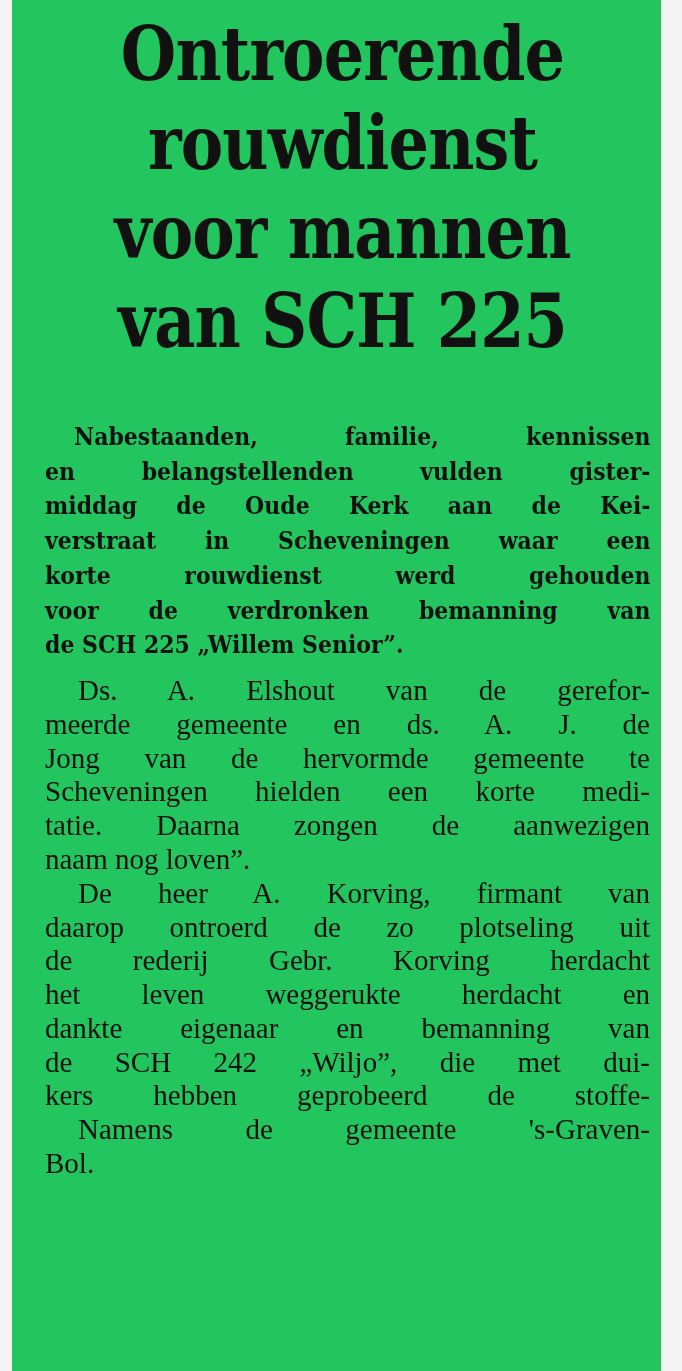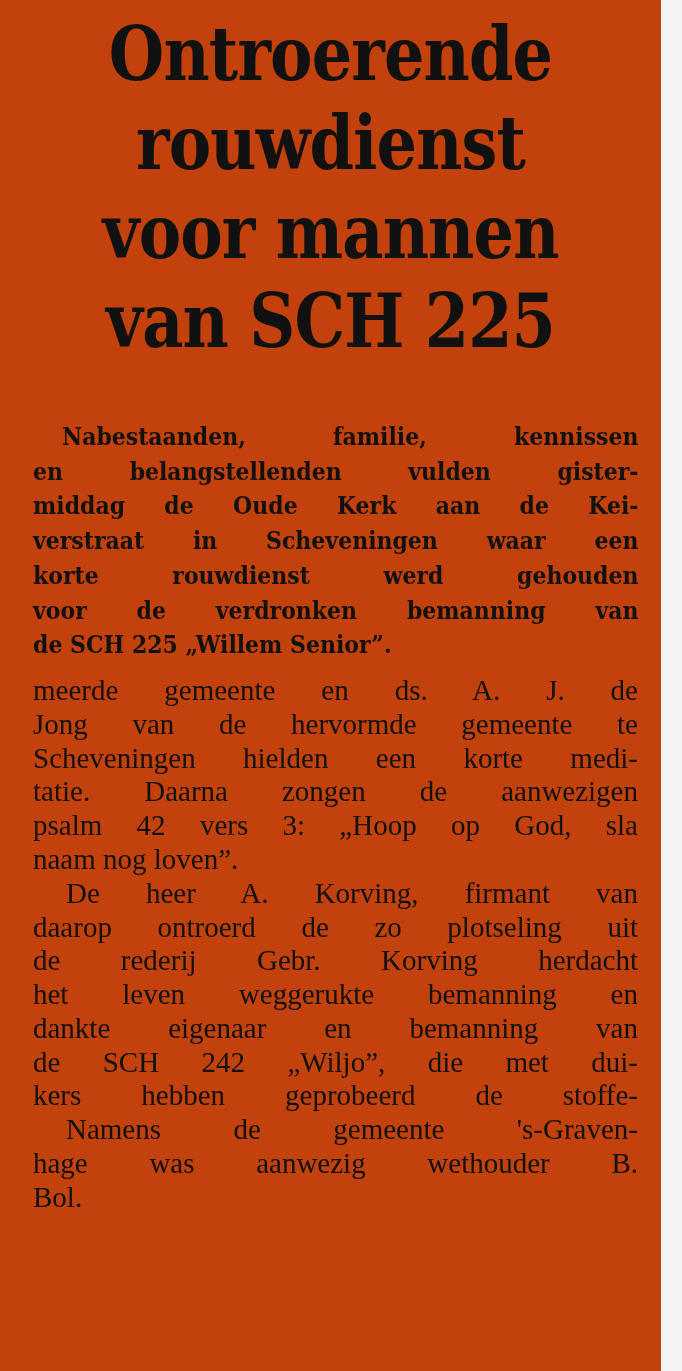--- a/index.html
+++ b/index.html
@@ -2,23 +2,23 @@
 <html><head>
   <meta charset="utf-8">
   <style>
     html, body { margin: 0; padding: 0; }
     body {
       width: 682px; height: 1371px; overflow: hidden;
       background: #f4f4f4;
       position: relative;
     }
     .clipping {
-      position: absolute; left: 0; top: 0;
+      position: absolute; left: 12px; top: 0;
       width: 661px; height: 1371px;
-      background: #c2410c;
+      background: #22c55e;
       color: #111;
     }
     .edge-strip {
       position: absolute; left: 661px; top: 0;
       width: 21px; height: 1371px;
       background: #f3f3f3;
     }
     .headline {
       position: absolute; left: 0; top: 10px; width: 661px;
       text-align: center;
@@ -71,38 +71,37 @@
       <span class="line indent">Nabestaanden, familie, kennissen</span>
       <span class="line">en belangstellenden vulden gister-</span>
       <span class="line">middag de Oude Kerk aan de Kei-</span>
       <span class="line">verstraat in Scheveningen waar een</span>
       <span class="line">korte rouwdienst werd gehouden</span>
       <span class="line">voor de verdronken bemanning van</span>
       <span class="line last">de SCH 225 „Willem Senior”.</span>
     </div>
 
     <div class="para p1">
+      <span class="line indent">Ds. A. Elshout van de gerefor-</span>
       <span class="line">meerde gemeente en ds. A. J. de</span>
       <span class="line">Jong van de hervormde gemeente te</span>
       <span class="line">Scheveningen hielden een korte medi-</span>
       <span class="line">tatie. Daarna zongen de aanwezigen</span>
-      <span class="line">psalm 42 vers 3: „Hoop op God, sla</span>
       <span class="line last">naam nog loven”.</span>
     </div>
 
     <div class="para p2">
       <span class="line indent">De heer A. Korving, firmant van</span>
       <span class="line">daarop ontroerd de zo plotseling uit</span>
       <span class="line">de rederij Gebr. Korving herdacht</span>
-      <span class="line">het leven weggerukte bemanning en</span>
+      <span class="line">het leven weggerukte herdacht en</span>
       <span class="line">dankte eigenaar en bemanning van</span>
       <span class="line">de SCH 242 „Wiljo”, die met dui-</span>
       <span class="line">kers hebben geprobeerd de stoffe-</span>
     </div>
 
     <div class="para p3">
       <span class="line indent">Namens de gemeente 's-Graven-</span>
-      <span class="line">hage was aanwezig wethouder B.</span>
       <span class="line last">Bol.</span>
     </div>
   </div>
 </div>
 <div class="edge-strip"></div>
 
 </body></html>

